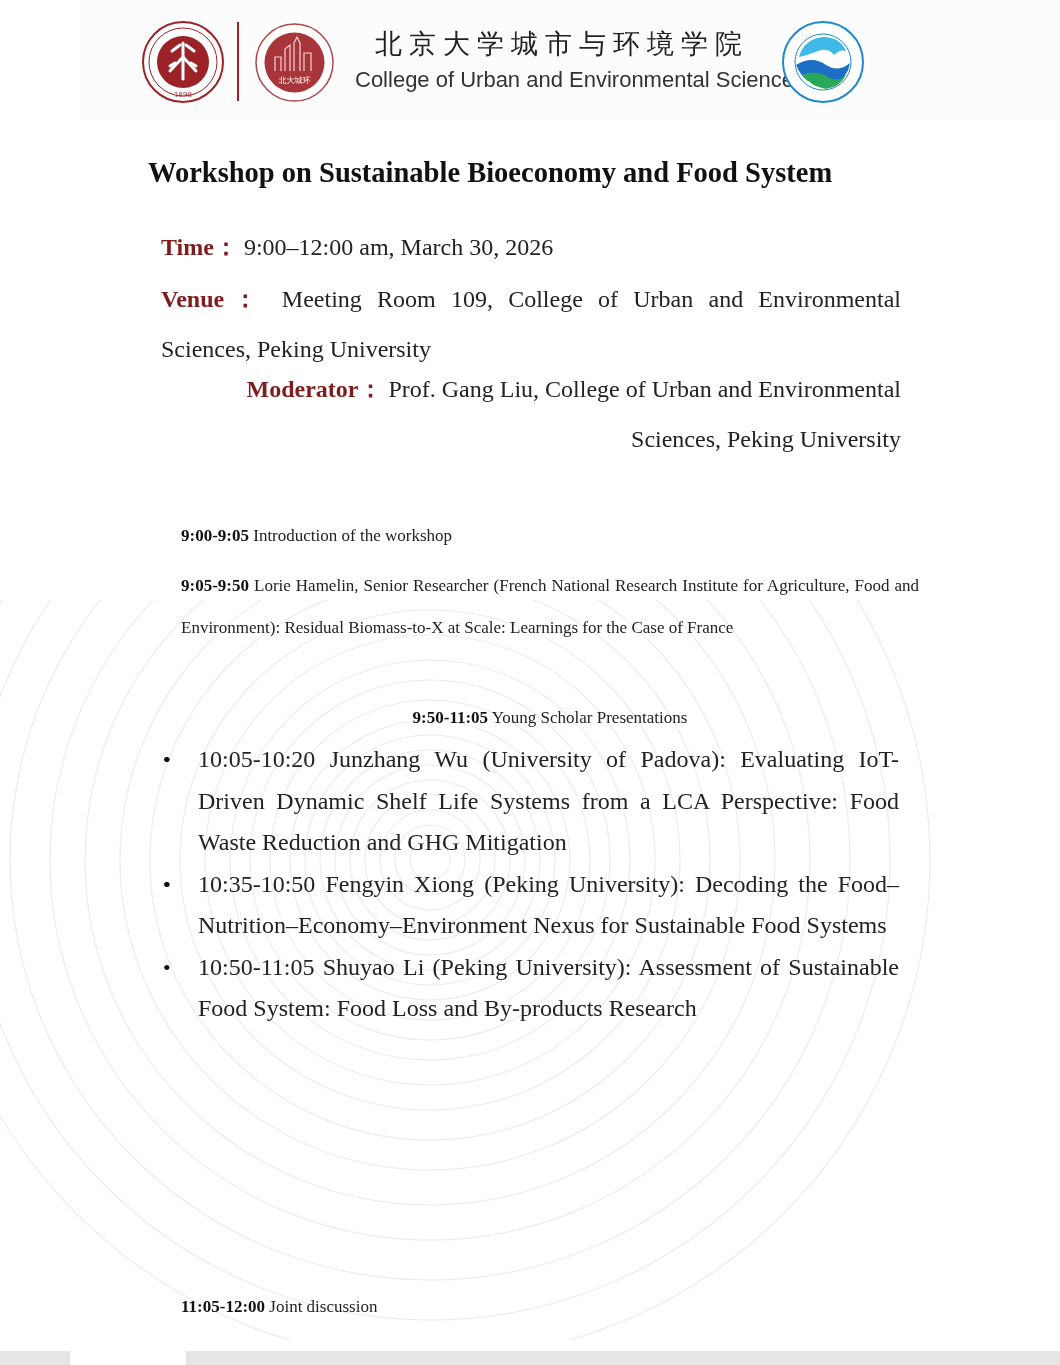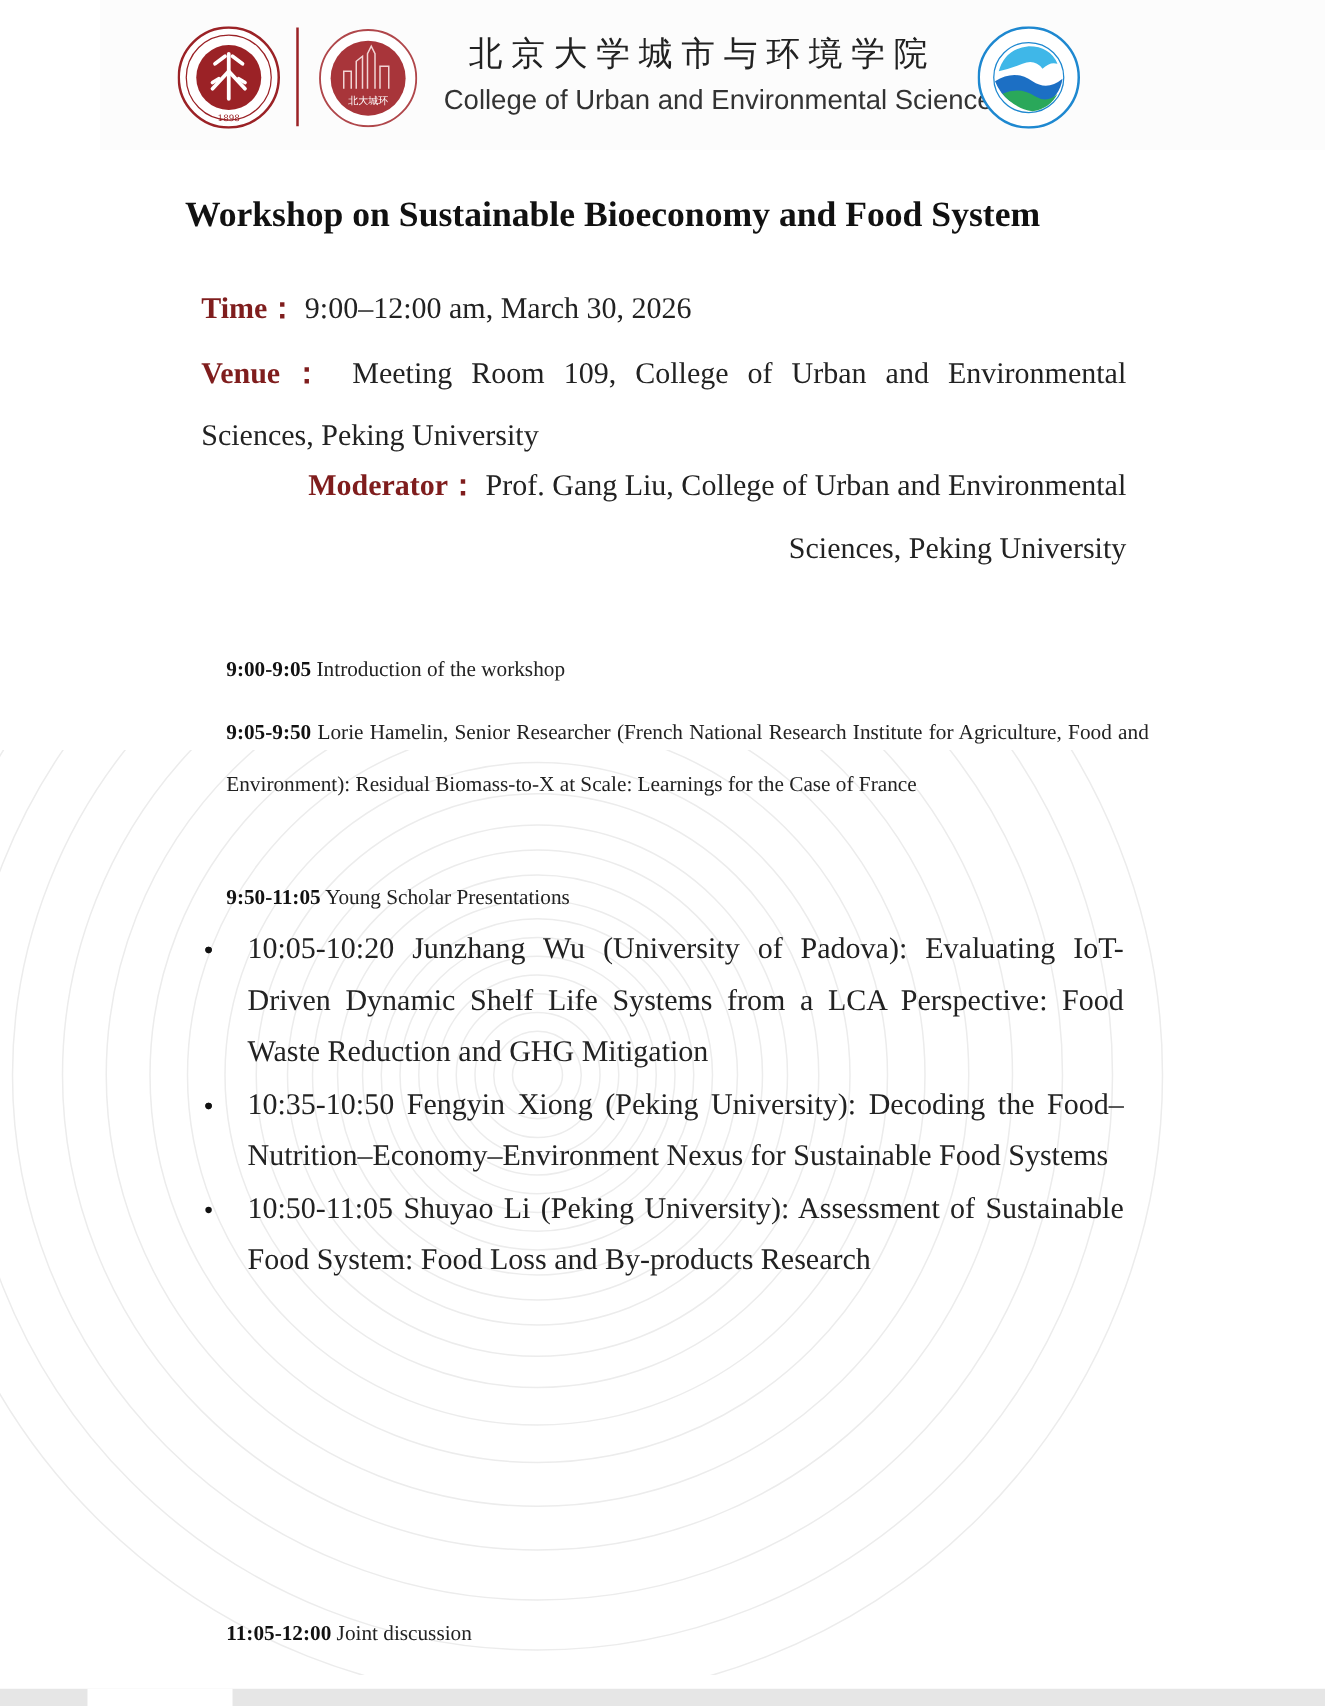--- a/index.html
+++ b/index.html
@@ -21,21 +21,21 @@
     .info { position: absolute; left: 161px; width: 740px; font-size: 24px; line-height: 50px; color: #222; }
     .info b { font-weight: bold; color: #7f1d1d; }
     .info-time { top: 222px; }
     .info-venue { top: 274px; text-align: justify; text-align-last: left; }
     .info-moderator { top: 364px; text-align: right; }
 
     .agenda { position: absolute; left: 161px; width: 738px; font-size: 17px; color: #222; margin-left: 20px; }
     .agenda .slot { font-weight: bold; color: #111; }
     .row-intro { top: 516px; line-height: 40px; }
     .row-keynote { top: 565px; line-height: 41.5px; text-align: justify; text-align-last: left; }
-    .row-young { top: 698px; line-height: 40px; }
+    .row-young { top: 698px; line-height: 40px; text-align: center; }
     .row-joint { top: 1287px; line-height: 40px; }
 
     .talks { position: absolute; left: 161px; top: 739px; width: 738px; list-style: none; }
     .talk { position: relative; padding-left: 37px; font-size: 24px; line-height: 41.5px; text-align: justify; text-align-last: left; color: #222; }
     .talk .bullet { position: absolute; left: 2px; top: 0; font-size: 22px; color: #111; }
 
     .bottom-bar { position: absolute; left: 0; top: 1351px; width: 1060px; height: 14px; background: #e6e6e6; }
     .bottom-gap { position: absolute; left: 70px; top: 1351px; width: 116px; height: 14px; background: #ffffff; }
   </style>
 </head>

